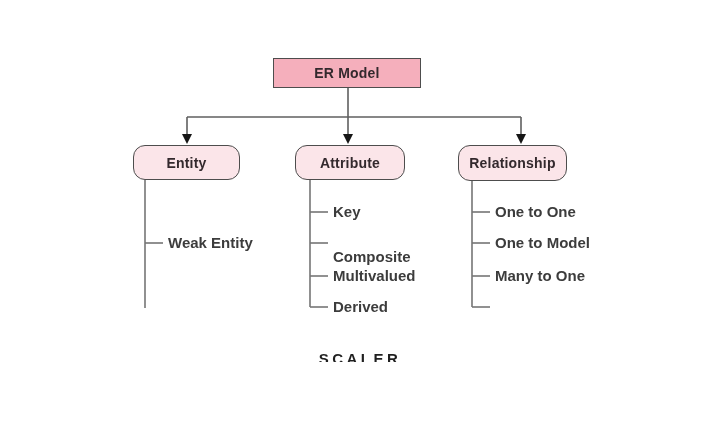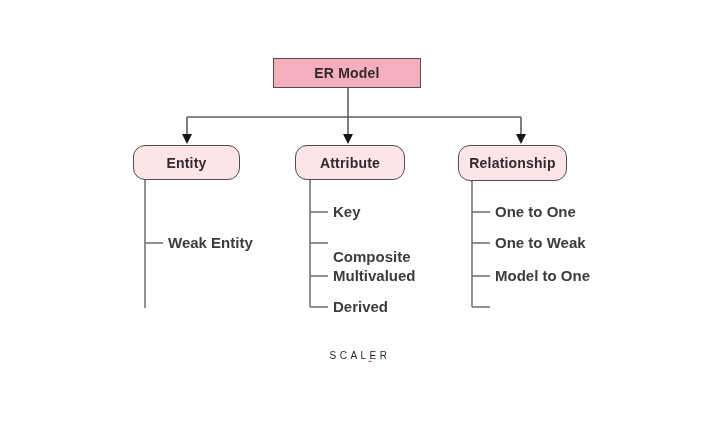--- a/index.html
+++ b/index.html
@@ -36,21 +36,21 @@
   }
   .box.root{background:var(--root-fill);}
   .box.child{background:var(--child-fill);border-radius:12px;}
   .leaf{
     position:absolute;
     font-size:15px;font-weight:600;line-height:18px;
     color:var(--leaf-text);white-space:nowrap;
   }
   .logo{position:absolute;text-align:center;}
   .logo-top{
-    font-size:10px;font-weight:normal;letter-spacing:3.5px;
+    font-size:15px;font-weight:bold;letter-spacing:3.5px;
     color:var(--logo-black);
   }
   .logo-sub{
     font-family:"DejaVu Serif", serif;
     font-style:italic;font-weight:bold;
     font-size:22px;line-height:24px;margin-top:-3px;
     color:var(--logo-pink);
     transform:rotate(-3deg);
   }
 </style>
@@ -106,21 +106,21 @@
   </div>
 
   <div class="leaf" style="left:168px;top:234px">Weak Entity</div>
 
   <div class="leaf" style="left:333px;top:203px">Key</div>
   <div class="leaf" style="left:333px;top:248px">Composite</div>
   <div class="leaf" style="left:333px;top:267px">Multivalued</div>
   <div class="leaf" style="left:333px;top:298px">Derived</div>
 
   <div class="leaf" style="left:495px;top:203px">One to One</div>
-  <div class="leaf" style="left:495px;top:234px">One to Weak</div>
-  <div class="leaf" style="left:495px;top:267px">Model to One</div>
+  <div class="leaf" style="left:495px;top:234px">One to Model</div>
+  <div class="leaf" style="left:495px;top:267px">Many to One</div>
 
   <div class="logo" style="left:295px;top:350px;width:130px">
     <div class="logo-top">SCALER</div>
     <div class="logo-sub">Topics</div>
   </div>
 
 </div>
 
 </body></html>

